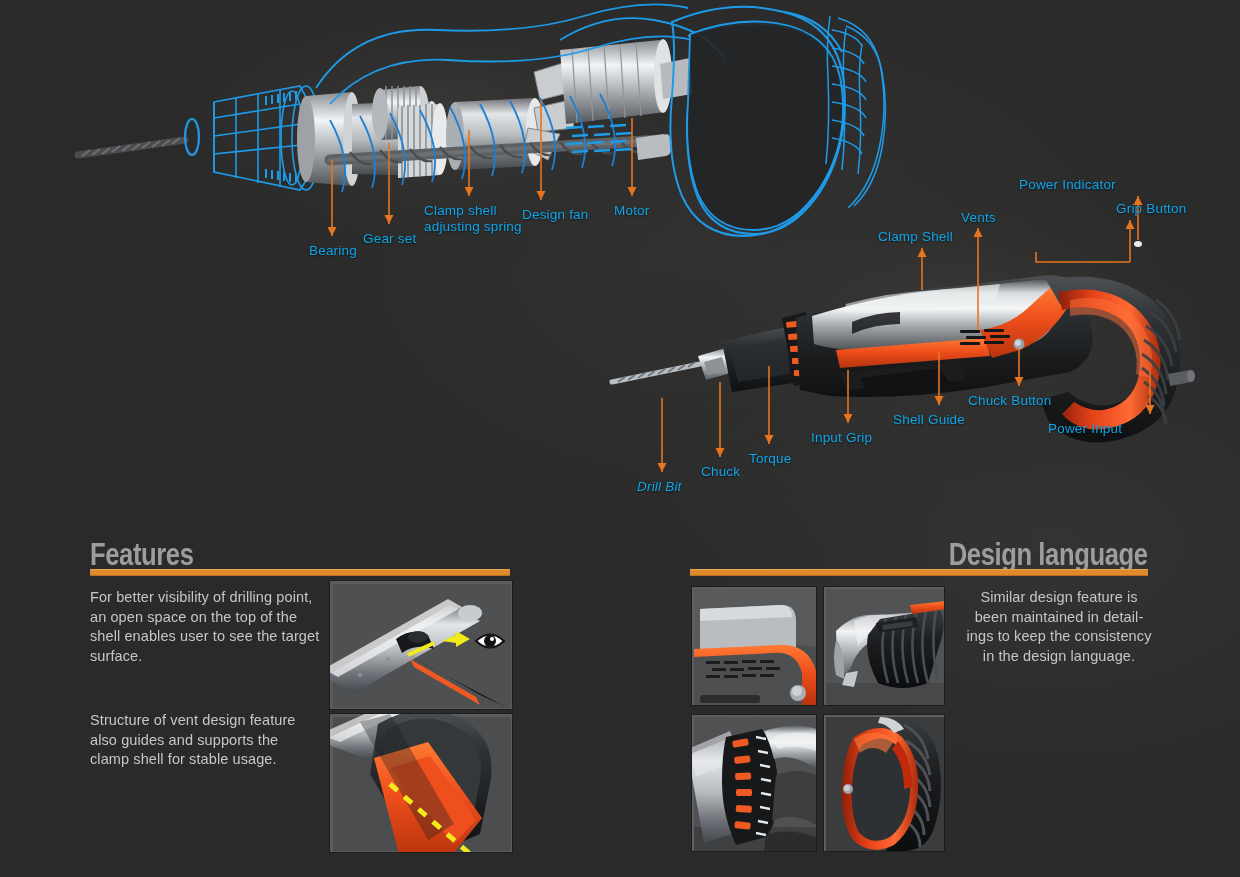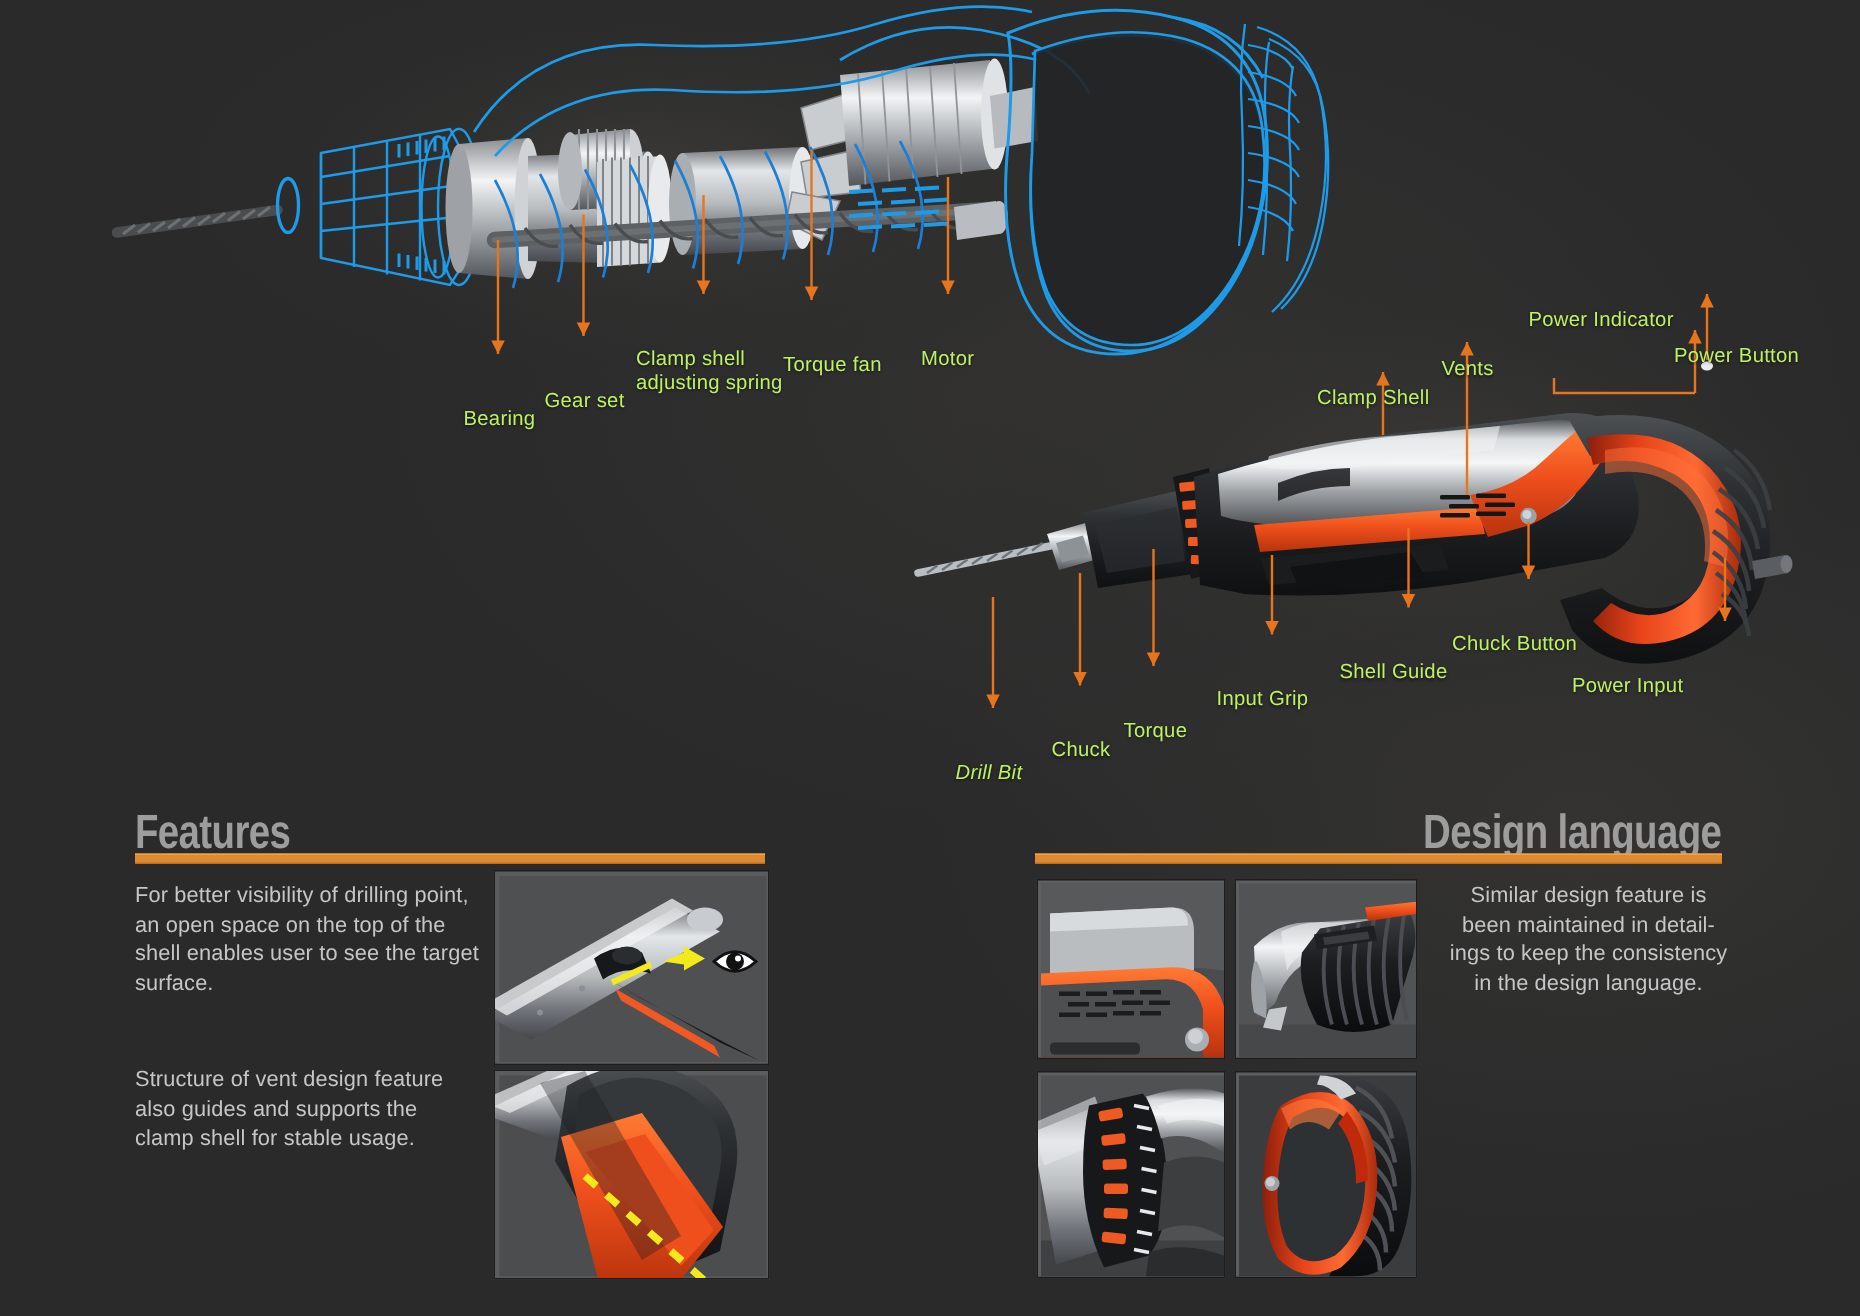--- a/index.html
+++ b/index.html
@@ -12,22 +12,22 @@
       radial-gradient(ellipse 700px 420px at 60% 30%, #333231 0%, rgba(51,50,49,0) 70%),
       radial-gradient(ellipse 600px 380px at 85% 62%, #343332 0%, rgba(52,51,50,0) 72%),
       #2a2a2a;
   }
   .board { position:absolute; inset:0; }
   svg.layer { position:absolute; left:0; top:0; width:1240px; height:877px; overflow:visible; }
   svg.layer.nohit { pointer-events:none; }
 
   
   .callout {
-    position:absolute; color:#bef264; font-size:13.5px; line-height:16px;
-    white-space:pre; letter-spacing:.2px; text-shadow:0 1px 2px rgba(0,0,0,.6);margin-top:28px;
+    position:absolute; color:#0ea5e9; font-size:13.5px; line-height:16px;
+    white-space:pre; letter-spacing:.2px; text-shadow:0 1px 2px rgba(0,0,0,.6);
   }
   .callout.multi { white-space:pre-line; }
 
   
   .sec-head {
     position:absolute; font-weight:bold; color:#9d9d9d; font-size:32px;
     letter-spacing:-.5px; transform:scaleX(.80); transform-origin:left bottom;
   }
   .sec-head.right { transform-origin:right bottom; }
   .sec-rule { position:absolute; height:7px; background:#e08a30;
@@ -385,26 +385,26 @@
         <line x1="662" x2="662" y1="398" y2="472" stroke="#e8741d" stroke-width="1.6"></line>
         <path d="M657.5 463 L662 472 L666.5 463 Z" fill="#e8741d"></path>
       </g>
     </svg>
 
   <div id="callouts-exploded">
       <div class="callout" style="left: 309px; top: 243px;">Bearing</div>
       <div class="callout" style="left: 363px; top: 231px;">Gear set</div>
       <div class="callout multi" style="left: 424px; top: 203px;">Clamp shell
 adjusting spring</div>
-      <div class="callout" style="left: 522px; top: 207px;">Torque fan</div>
+      <div class="callout" style="left: 522px; top: 207px;">Design fan</div>
       <div class="callout" style="left: 614px; top: 203px;">Motor</div>
     </div>
   <div id="callouts-product">
       <div class="callout" style="left: 1019px; top: 177px;">Power Indicator</div>
-      <div class="callout" style="left: 1116px; top: 201px;">Power Button</div>
+      <div class="callout" style="left: 1116px; top: 201px;">Grip Button</div>
       <div class="callout" style="left: 961px; top: 210px;">Vents</div>
       <div class="callout" style="left: 878px; top: 229px;">Clamp Shell</div>
       <div class="callout" style="left: 968px; top: 393px;">Chuck Button</div>
       <div class="callout" style="left: 1048px; top: 421px;">Power Input</div>
       <div class="callout" style="left: 893px; top: 412px;">Shell Guide</div>
       <div class="callout" style="left: 811px; top: 430px;">Input Grip</div>
       <div class="callout" style="left: 749px; top: 451px;">Torque</div>
       <div class="callout" style="left: 701px; top: 464px;">Chuck</div>
       <div class="callout" style="left: 637px; top: 479px; font-style: italic;">Drill Bit</div>
     </div>

